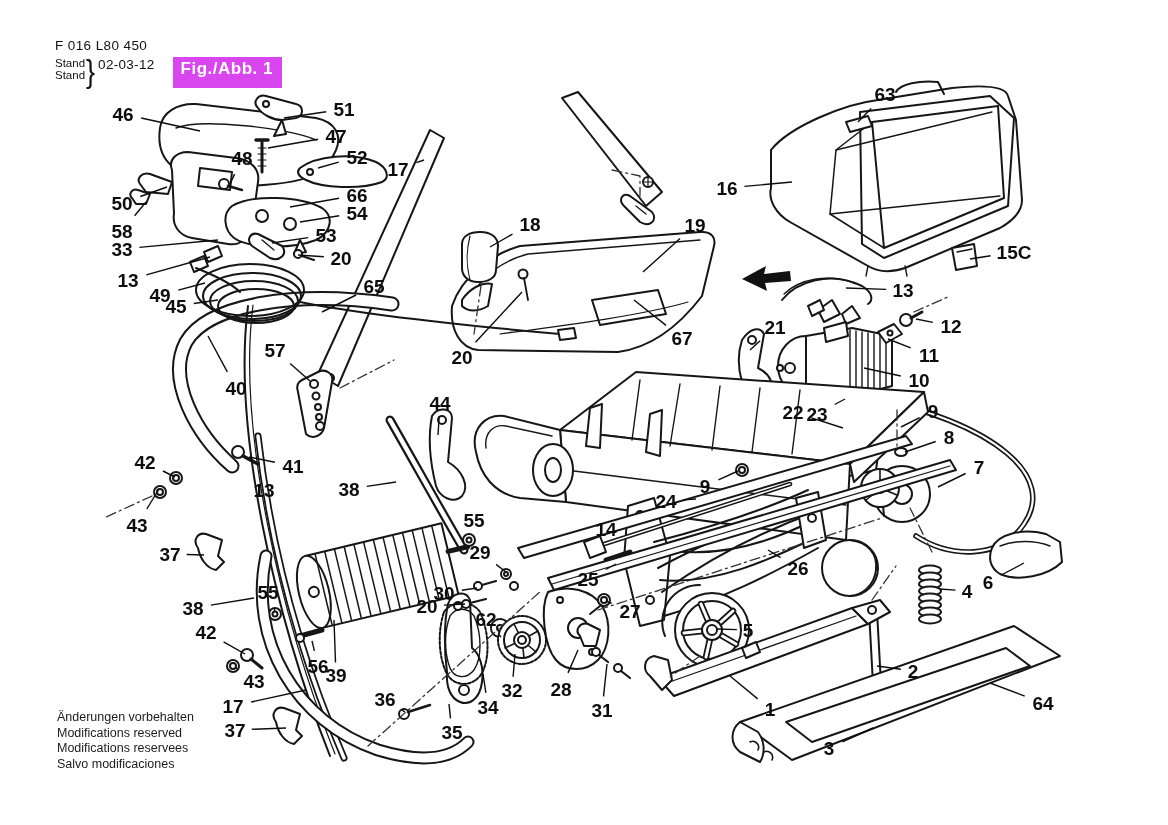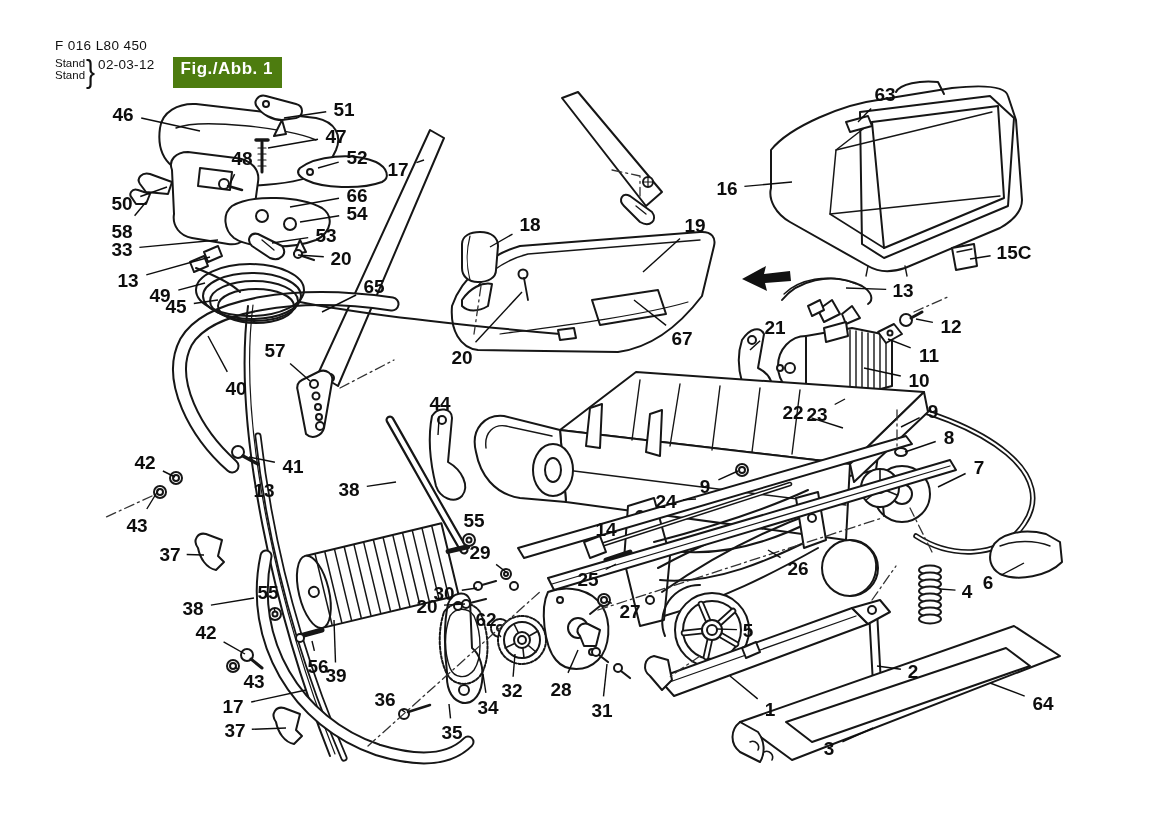--- a/index.html
+++ b/index.html
@@ -5,21 +5,21 @@
   html,body{margin:0;padding:0;background:#e8e8e8;}
   .page{position:relative;width:1168px;height:825px;background:#ffffff;overflow:hidden;
         font-family:"Liberation Sans",sans-serif;color:#111;}
   .page svg{position:absolute;left:0;top:0;}
   .header{position:absolute;left:55px;top:38px;line-height:1.15;}
   .part-number{font-size:13.5px;letter-spacing:.4px;margin-bottom:3px;}
   .rev-row{display:flex;margin-top:2px;}
   .rev-labels{font-size:11.5px;line-height:1.05;}
   .rev-brace{font-size:27px;font-weight:300;margin:0 3px 0 1px;transform:scaleY(1.15);}
   .rev-date{font-size:13.5px;letter-spacing:.3px;margin-right:18px;}
-  .fig-badge{background:#4d7c0f;color:#fff;font-weight:bold;font-size:17px;
+  .fig-badge{background:#d946ef;color:#fff;font-weight:bold;font-size:17px;
              padding:2px 9px 4px 8px;letter-spacing:.5px;}
   .footer{position:absolute;left:57px;top:710px;font-size:12.5px;line-height:1.25;color:#1c1c1c;}
   .callout-label{font:bold 19px "Liberation Sans",sans-serif;fill:#0d0d0d;text-anchor:middle;}
   .leader{stroke:#0d0d0d;stroke-width:1.4;}
 </style>
 </head>
 <body>
 
 <div class="page">
 
@@ -644,14 +644,20 @@
     <div class="rev-labels">
       <div>Stand</div>
       <div>Stand</div>
     </div>
     <div class="rev-brace">}</div>
     <div class="rev-date">02-03-12</div>
     <div class="fig-badge">Fig./Abb. 1</div>
   </div>
 </div>
 
-
+<div class="footer">
+  <div>Änderungen vorbehalten</div>
+  <div>Modifications reserved</div>
+  <div>Modifications reservees</div>
+  <div>Salvo modificaciones</div>
 </div>
 
+</div>
+
 </body></html>

